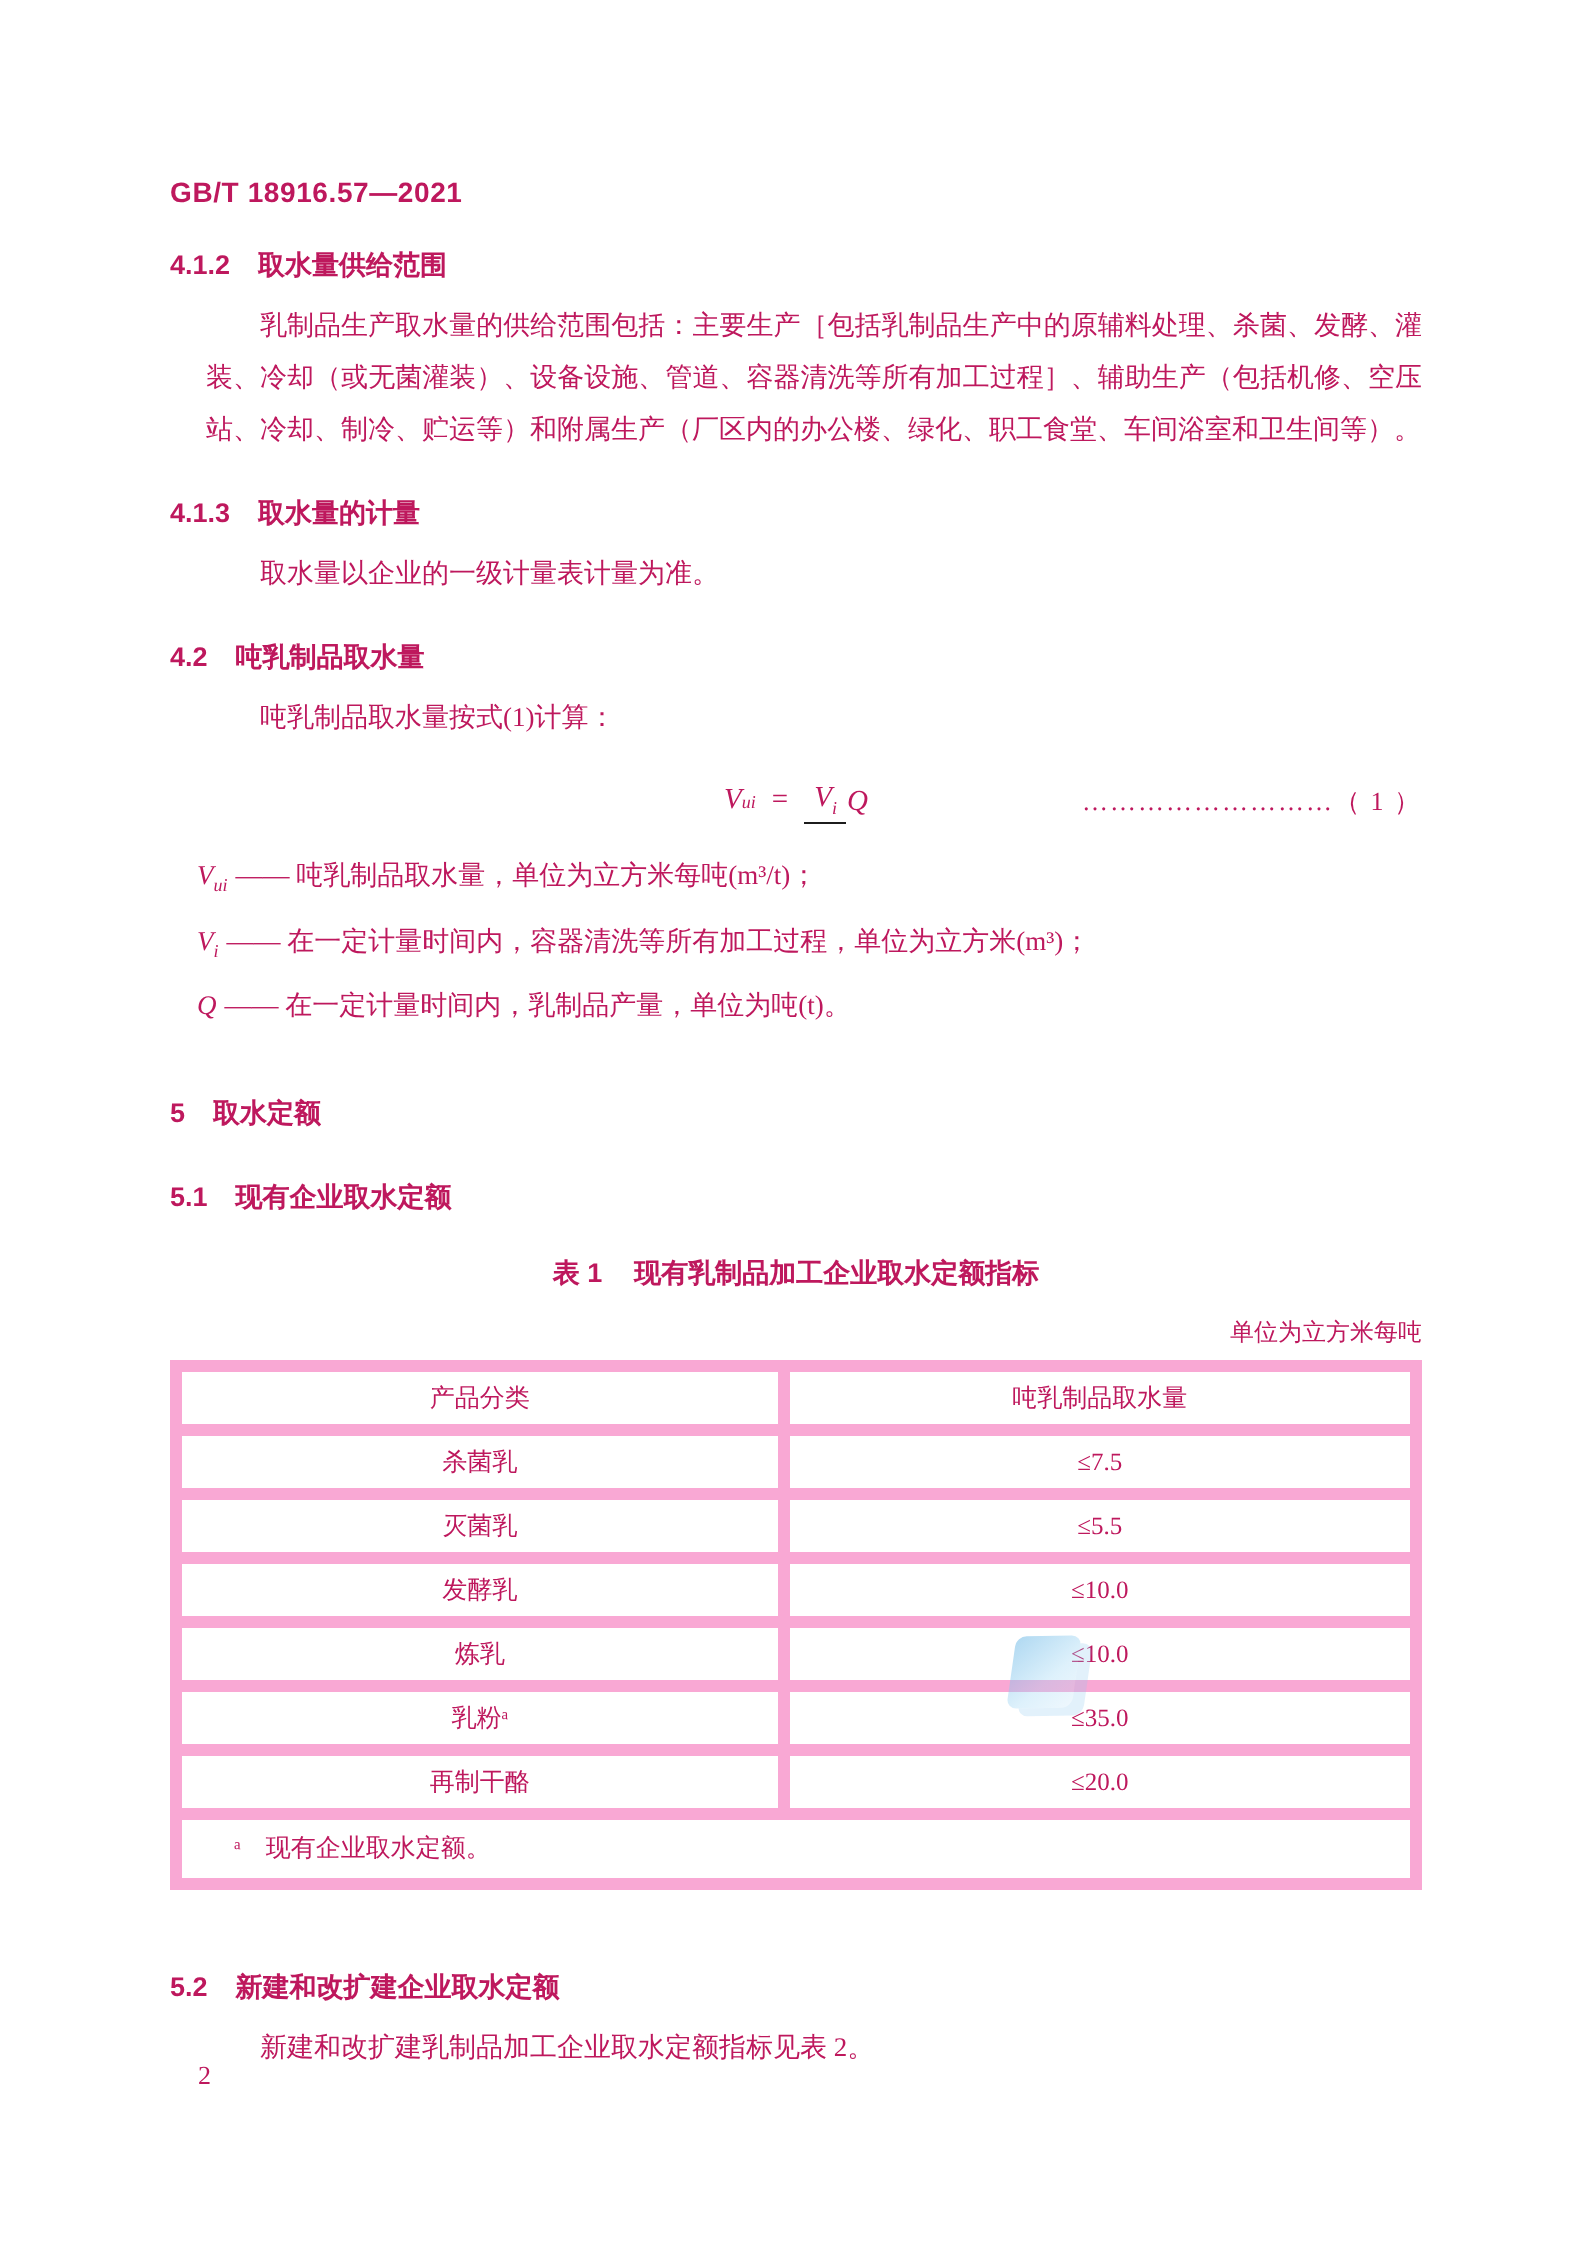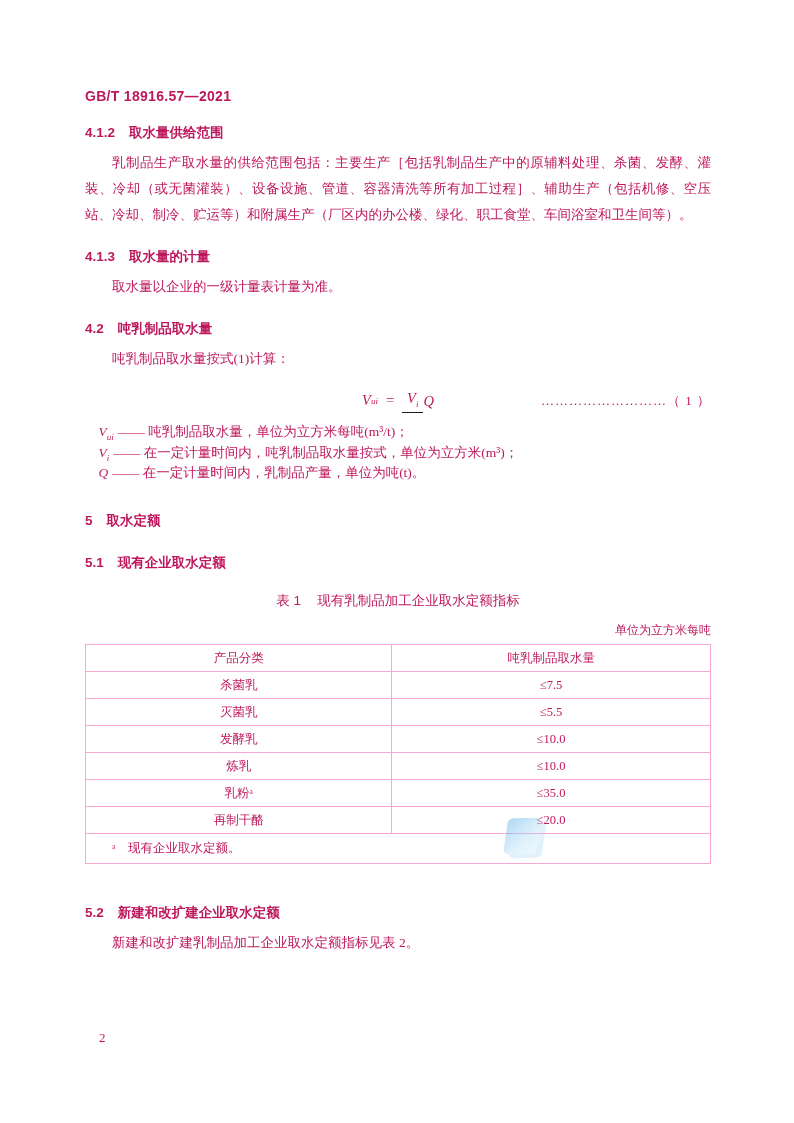--- a/index.html
+++ b/index.html
@@ -29,20 +29,21 @@
     font-weight:bold;
     font-size:13.5px;
     margin-top:20px;
   }
   .para {
     margin-top:8px;
     font-size:13.5px;
     line-height:26px;
     text-align:justify;
     text-indent:2em;
+    margin-left:18px;
   }
   
   .formula-row {
     position:relative;
     margin-top:6px;
     height:46px;
     display:flex; align-items:center; justify-content:center;
   }
   .formula {
     display:inline-flex; align-items:center;
@@ -57,45 +58,45 @@
   .frac .num { border-bottom:1px solid #1c1c1c; padding:0 5px 1px; }
   .frac .den { padding-top:1px; }
   .formula-leader {
     position:absolute; right:0; top:50%;
     transform:translateY(-50%);
     font-size:13px; letter-spacing:1px;
     white-space:nowrap;
   }
   .where-intro { margin-top:4px; font-size:13.5px; line-height:24px; text-indent:2em; }
   .where-line {
-    font-size:13.5px; line-height:16px;
+    font-size:13.5px; line-height:28px;
     padding-left:1em;
   }
   .where-line .var { font-style:italic; }
   .where-line .desc { margin-left:4px; }
   
   .table-caption {
     margin-top:20px;
     display:flex; justify-content:center; gap:16px;
     font-family:"Liberation Sans","DejaVu Sans",sans-serif;
-    font-weight:normal; font-size:13.5px;
+    font-weight:bold; font-size:13.5px;
   }
   .unit-note {
     margin-top:12px; margin-bottom:5px;
     text-align:right;
     font-size:12px;
   }
   table.quota-table {
     width:100%;
     border-collapse:collapse;
     border:1.6px solid #000;
     font-size:12.5px;
   }
   table.quota-table th, table.quota-table td {
-    border:1px solid #f9a8d4;
+    border:6px solid #f9a8d4;
     height:26px;
     text-align:center;
     font-weight:normal;
     padding:0 4px;
   }
   table.quota-table col.c1 { width:49%; }
   table.quota-table td.footnote {
     text-align:left;
     padding-left:26px;
     height:29px;
@@ -154,21 +155,21 @@
       </span>
       <span class="formula-leader">
         <span>………………………</span><span>（ 1 ）</span>
       </span>
     </div>
 
     <div class="where-line">
       <span class="var">V</span><sub>ui</sub><span class="desc">—— 吨乳制品取水量，单位为立方米每吨(m³/t)；</span>
     </div>
     <div class="where-line">
-      <span class="var">V</span><sub>i</sub><span class="desc">—— 在一定计量时间内，吨乳制品取水量按式，单位为立方米(m³)；</span>
+      <span class="var">V</span><sub>i</sub><span class="desc">—— 在一定计量时间内，容器清洗等所有加工过程，单位为立方米(m³)；</span>
     </div>
     <div class="where-line">
       <span class="var">Q</span><sub></sub><span class="desc">—— 在一定计量时间内，乳制品产量，单位为吨(t)。</span>
     </div>
 
     <div class="heading" style="margin-top:26px;">
       <span>5</span>
       <span>取水定额</span>
     </div>
 

